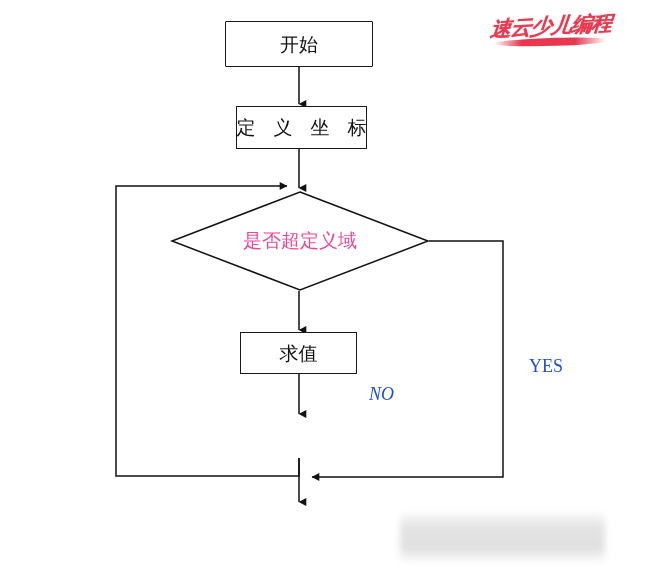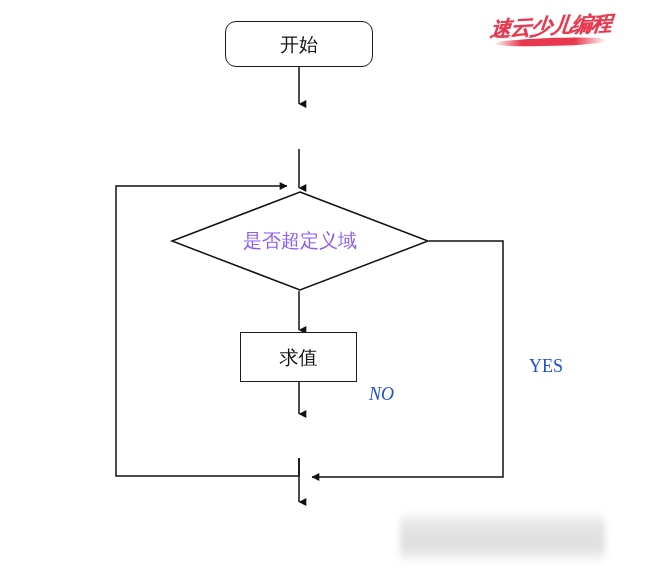--- a/index.html
+++ b/index.html
@@ -28,40 +28,40 @@
     display: flex;
     align-items: center;
     justify-content: center;
     color: #111111;
     font-family: "DejaVu Sans", "Liberation Sans", sans-serif;
     font-size: 19px;
     line-height: 1;
     white-space: nowrap;
   }
   .node.terminal {
-    border-radius: 11px;
+    border-radius: 1px;
     text-align: right;
   }
   .node.process {
     border-radius: 0;
   }
   .node .label {
     display: block;
   }
   
   #node-start {
     left: 225px;  top: 21px;   width: 148px; height: 46px;
   }
   #node-define {
     left: 236px;  top: 106px;  width: 131px; height: 43px;
     letter-spacing: 6px;
     text-indent: 6px;
   }
   #node-eval {
-    left: 240px;  top: 332px;  width: 117px; height: 50px;
+    left: 240px;  top: 332px;  width: 117px; height: 42px;
   }
   #node-plot {
     left: 238px;  top: 416px;  width: 126px; height: 42px;
   }
   #node-end {
     left: 225px;  top: 505px;  width: 148px; height: 48px;
   }
   
   #node-decision {
     position: absolute;
@@ -71,21 +71,21 @@
     height: 99px;
   }
   #node-decision .diamond-text {
     position: absolute;
     left: 0; top: 0;
     width: 258px;
     height: 99px;
     display: flex;
     align-items: center;
     justify-content: center;
-    color: #8b5cf6;
+    color: #ec4899;
     font-family: "DejaVu Sans", "Liberation Sans", sans-serif;
     font-size: 19px;
     white-space: nowrap;
   }
   
   .edge-label {
     position: absolute;
     font-family: "Liberation Serif", "DejaVu Serif", serif;
     font-size: 18px;
     color: #1d4ed8;
@@ -189,20 +189,23 @@
       <polyline points="429,241 503,241 503,477 312,477" marker-end="url(#arrow-left)"></polyline>
     </g>
 
     <polygon points="300,192 428,241 300,290 172,241" fill="#ffffff" stroke="#111111" stroke-width="1.5"></polygon>
   </svg>
 
   <div class="node terminal" id="node-start">
     <span class="label">开始</span>
   </div>
 
+  <div class="node process" id="node-define">
+    <span class="label">定 义 坐 标</span>
+  </div>
 
   <div id="node-decision">
     <span class="diamond-text">是否超定义域</span>
   </div>
 
   <div class="node process" id="node-eval">
     <span class="label">求值</span>
   </div>
 
 

